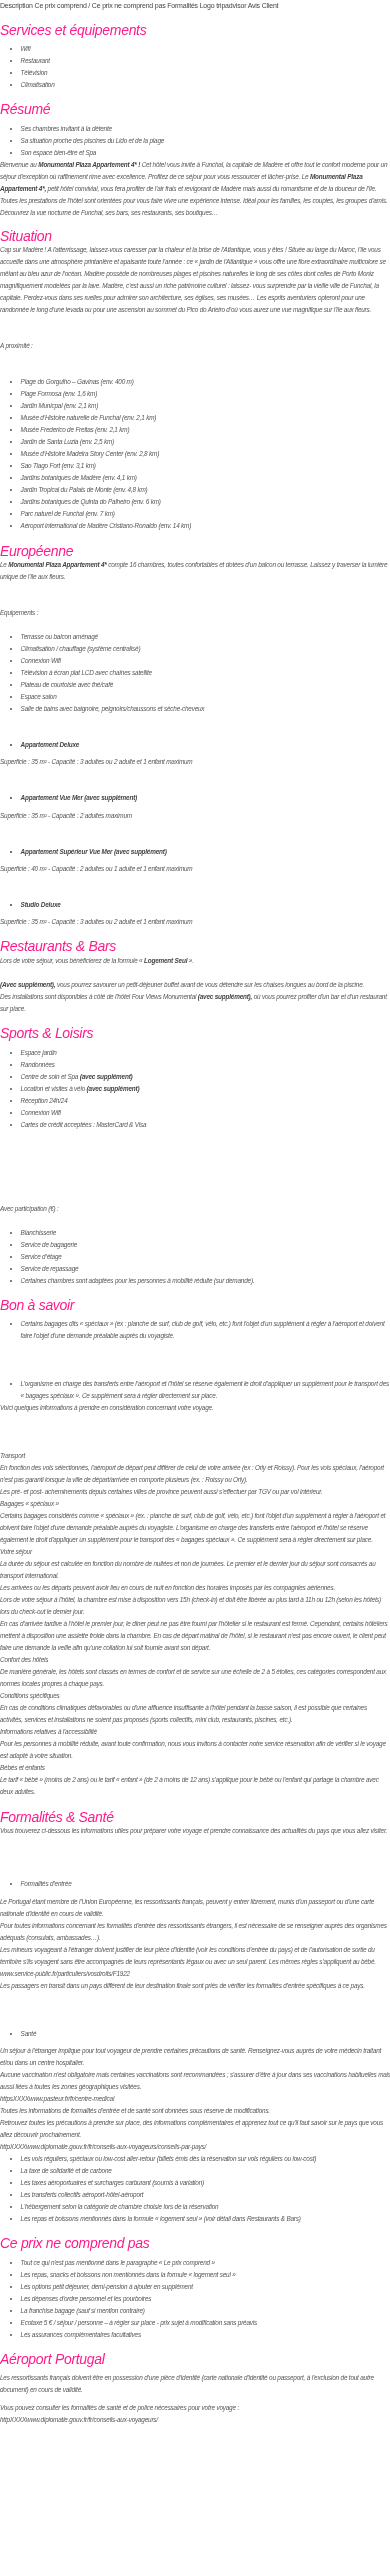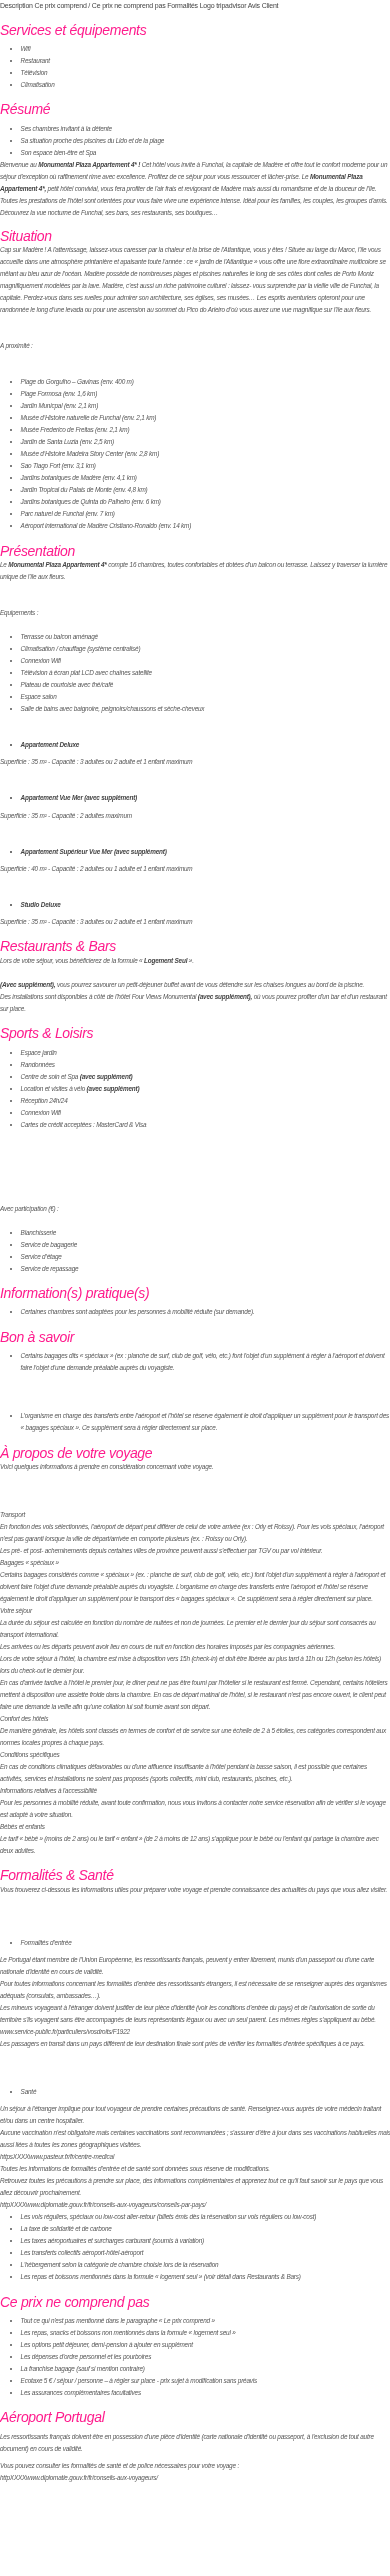--- a/index.html
+++ b/index.html
@@ -83,21 +83,21 @@
     <li>Jardin de Santa Luzia (env. 2,5 km)</li>
     <li>Musée d’Histoire Madeira Story Center (env. 2,8 km)</li>
     <li>Sao Tiago Fort (env. 3,1 km)</li>
     <li>Jardins botaniques de Madère (env. 4,1 km)</li>
     <li>Jardin Tropical du Palais de Monte (env. 4,8 km)</li>
     <li>Jardins botaniques de Quinta do Palheiro (env. 6 km)</li>
     <li>Parc naturel de Funchal (env. 7 km)</li>
     <li>Aéroport international de Madère Cristiano-Ronaldo (env. 14 km)</li>
   </ul>
 
-  <h2 class="sec tight">Présentation</h2>
+  <h2 class="sec tight">Européenne</h2>
   <p><span>Le </span><b>Monumental Plaza Appartement 4*</b><span> compte 16 chambres, toutes confortables et dotées d’un balcon ou terrasse. Laissez y traverser la lumière unique de l’île aux fleurs.</span></p>
   <div class="gap-l"></div>
   <p>Equipements :</p>
   <div class="gap-m"></div>
   <ul class="list">
     <li>Terrasse ou balcon aménagé</li>
     <li>Climatisation / chauffage (système centralisé)</li>
     <li>Connexion Wifi</li>
     <li>Télévision à écran plat LCD avec chaînes satellite</li>
     <li>Plateau de courtoisie avec thé/café</li>
@@ -156,35 +156,33 @@
   <div class="gap-xl"></div>
   <p>Avec participation (€) :</p>
   <div class="gap-m"></div>
   <ul class="list">
     <li>Blanchisserie</li>
     <li>Service de bagagerie</li>
     <li>Service d’étage</li>
     <li>Service de repassage</li>
   </ul>
 
-  <h2 class="sec">Information(s) pratique(s)</h2>
   <ul class="list">
     <li>Certaines chambres sont adaptées pour les personnes à mobilité réduite (sur demande).</li>
   </ul>
 
   <h2 class="sec">Bon à savoir</h2>
   <ul class="list">
     <li>Certains bagages dits « spéciaux » (ex : planche de surf, club de golf, vélo, etc.) font l’objet d’un supplément à régler à l’aéroport et doivent faire l’objet d’une demande préalable auprès du voyagiste.</li>
   </ul>
   <div class="gap-xl"></div>
   <ul class="list">
     <li>L’organisme en charge des transferts entre l’aéroport et l’hôtel se réserve également le droit d’appliquer un supplément pour le transport des « bagages spéciaux ». Ce supplément sera à régler directement sur place.</li>
   </ul>
 
-  <h2 class="sec tight">À propos de votre voyage</h2>
   <p>Voici quelques informations à prendre en considération concernant votre voyage.</p>
   <div class="gap-xl"></div>
   <div>
     <p>Transport</p>
     <p>En fonction des vols sélectionnés, l’aéroport de départ peut différer de celui de votre arrivée (ex : Orly et Roissy). Pour les vols spéciaux, l’aéroport n’est pas garanti lorsque la ville de départ/arrivée en comporte plusieurs (ex. : Roissy ou Orly).</p>
     <p>Les pré- et post- acheminements depuis certaines villes de province peuvent aussi s’effectuer par TGV ou par vol intérieur.</p>
     <p>Bagages « spéciaux »</p>
     <p>Certains bagages considérés comme « spéciaux » (ex. : planche de surf, club de golf, vélo, etc.) font l'objet d'un supplément à régler à l'aéroport et doivent faire l'objet d'une demande préalable auprès du voyagiste. L'organisme en charge des transferts entre l'aéroport et l'hôtel se réserve également le droit d'appliquer un supplément pour le transport des « bagages spéciaux ». Ce supplément sera à régler directement sur place.</p>
     <p>Votre séjour</p>
     <p>La durée du séjour est calculée en fonction du nombre de nuitées et non de journées. Le premier et le dernier jour du séjour sont consacrés au transport international.</p>

